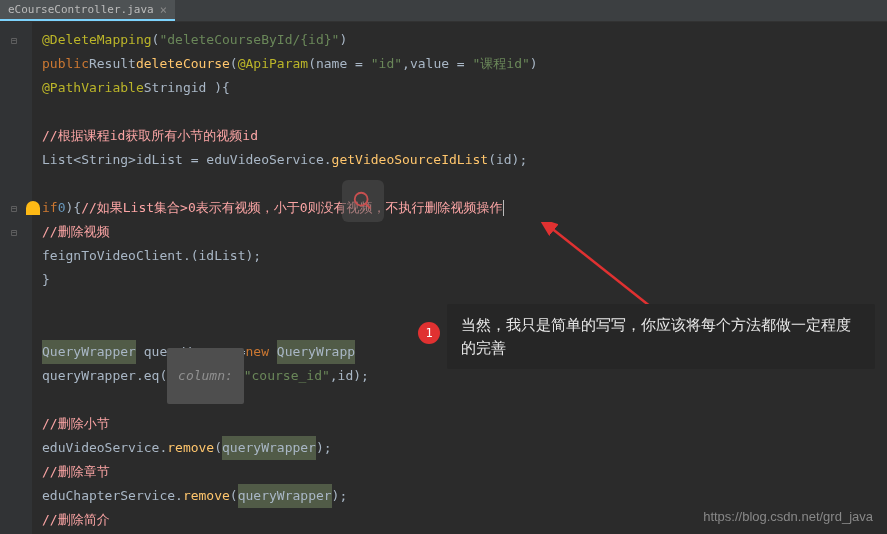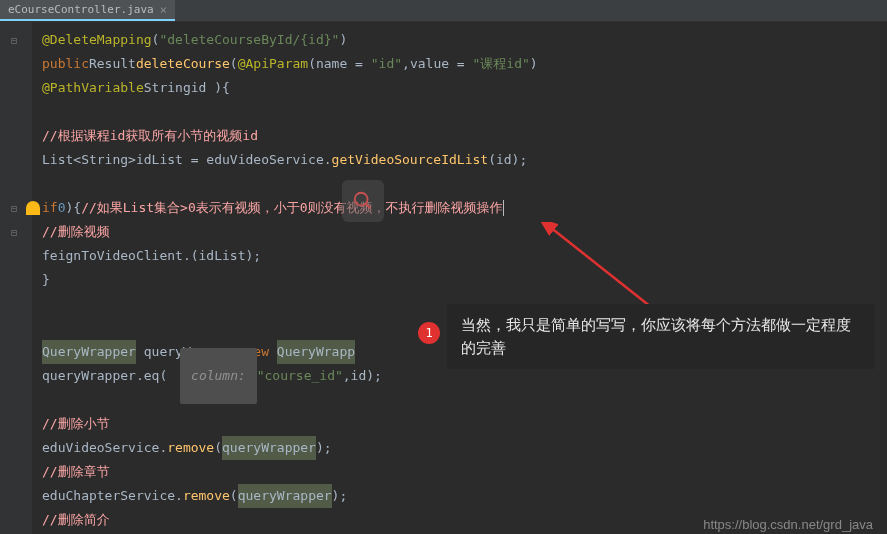--- a/index.html
+++ b/index.html
@@ -86,21 +86,20 @@
     .method { color: #ffc66d; }
     .comment { color: #fca5a5; }
     .number { color: #6897bb; }
     .hl-bg { background: #515b47; }
     .hl-param-label {
       background: #4e4e4e;
       color: #909090;
       font-style: italic;
       padding: 16px 3px;
       border-radius: 2px;
-      margin-left: 13px;
     }
     .search-box {
       position: absolute;
       left: 310px;
       top: 158px;
       width: 42px;
       height: 42px;
       background: rgba(80,80,80,0.5);
       border-radius: 6px;
       display: flex;
@@ -142,21 +141,21 @@
       left: 540px;
       top: 222px;
       width: 140px;
       height: 110px;
       pointer-events: none;
       z-index: 5;
     }
     .watermark {
       position: absolute;
       right: 14px;
-      bottom: 2px;
+      bottom: 10px;
       color: #888;
       font-size: 13px;
       font-family: sans-serif;
       text-align: center;
     }
     .cursor {
       display: inline-block;
       width: 1px;
       height: 16px;
       background: #bbb;

